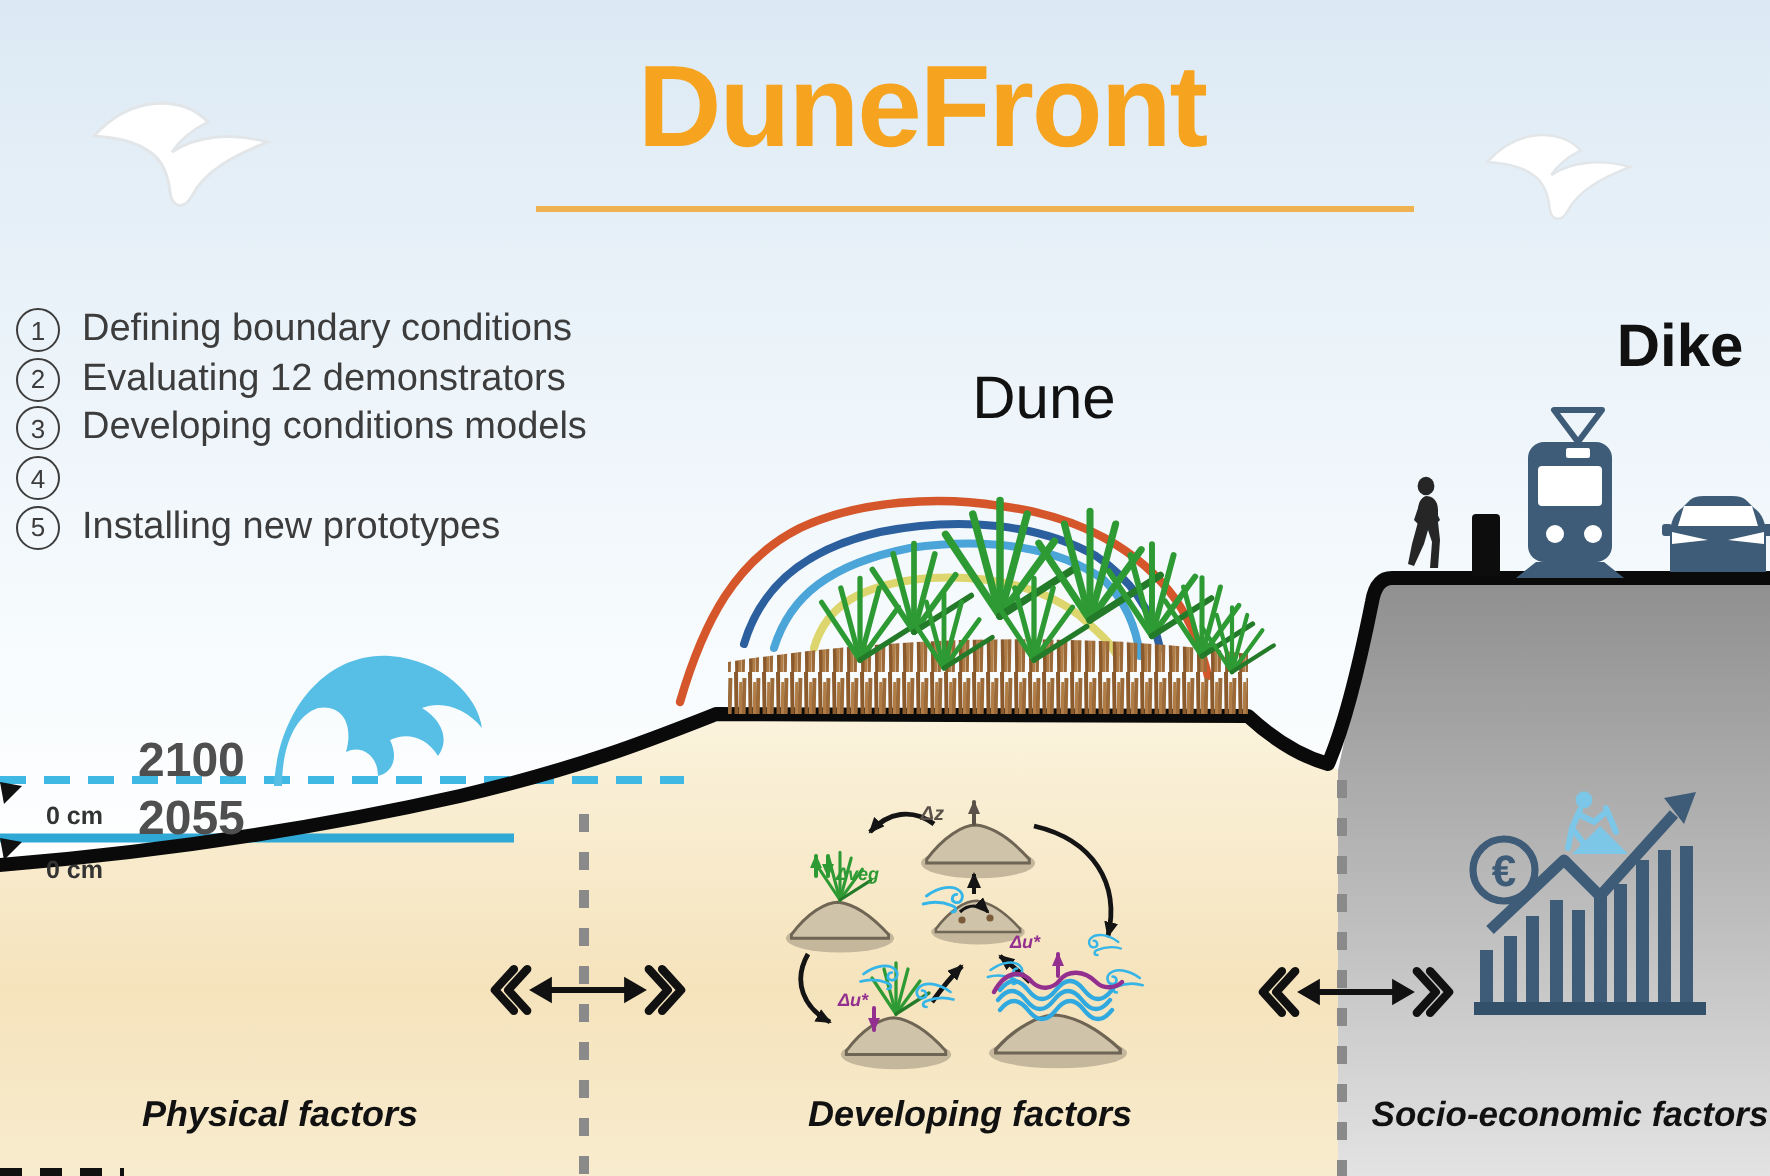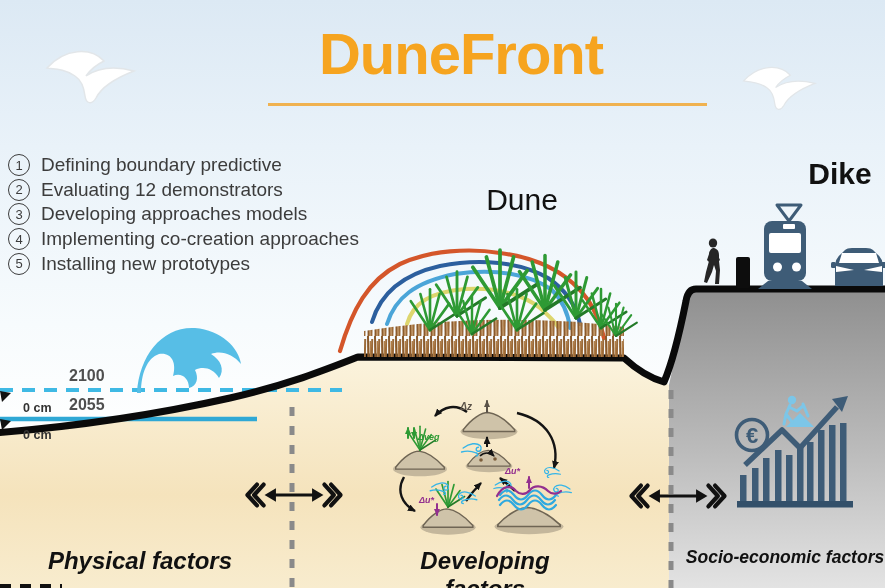--- a/index.html
+++ b/index.html
@@ -17,27 +17,27 @@
   }
   #title-underline{left:268px;top:103px;width:402px;height:3px;background:#F0B250;}
   #steps{left:8px;top:153px;z-index:5;}
   .step{display:flex;align-items:center;height:24.6px;color:#3c3c3c;font-size:19px;}
   .step-num{
     flex:0 0 auto;width:20px;height:20px;border:1.6px solid #3c3c3c;border-radius:50%;
     font-size:13px;display:flex;align-items:center;justify-content:center;margin-right:11px;color:#3c3c3c;
   }
   #dune-label{left:400px;top:183px;width:170px;text-align:center;font-size:30px;font-weight:normal;color:#111;}
   #dike-label{left:733px;top:157px;width:140px;text-align:center;font-size:30px;font-weight:bold;color:#111;}
-  .year-label{font-size:16px;font-weight:bold;color:#4f4f4f;}
+  .year-label{font-size:24px;font-weight:bold;color:#4f4f4f;}
   #year-2100{left:32px;top:367px;}
   #year-2050{left:32px;top:396px;}
   .cm-label{font-size:12.5px;font-weight:bold;color:#333;}
   #cm-1{left:-14px;top:401px;}
   #cm-2{left:-14px;top:428px;}
-  .section-label{font-size:24px;font-weight:bold;font-style:italic;color:#111;text-align:center;z-index:5;}
+  .section-label{font-size:18px;font-weight:bold;font-style:italic;color:#111;text-align:center;z-index:5;}
   #sec-physical{left:40px;top:547px;width:200px;}
   #sec-ecological{left:385px;top:547px;width:200px;}
   #sec-socio{left:680px;top:547px;width:210px;font-size:17.5px;}
 </style>
 </head>
 <body>
 
 <div id="stage">
 
   <svg id="scene" width="885" height="588" viewBox="0 0 885 588">
@@ -245,33 +245,32 @@
       </g>
     </g>
   </svg>
 
   <div id="title" class="abs txt">DuneFront</div>
   <div id="title-underline" class="abs txt"></div>
 
   <div id="steps" class="abs">
     <div class="step">
       <span class="step-num">1</span>
-      <span>Defining boundary predictive</span>
+      <span>Defining boundary conditions</span>
     </div>
     <div class="step">
       <span class="step-num">2</span>
       <span>Evaluating 12 demonstrators</span>
     </div>
     <div class="step">
       <span class="step-num">3</span>
-      <span>Developing approaches models</span>
+      <span>Developing conditions models</span>
     </div>
     <div class="step">
       <span class="step-num">4</span>
-      <span>Implementing co-creation approaches</span>
     </div>
     <div class="step">
       <span class="step-num">5</span>
       <span>Installing new prototypes</span>
     </div>
   </div>
 
   <div id="dune-label" class="abs txt">Dune</div>
   <div id="dike-label" class="abs txt">Dike</div>
 

